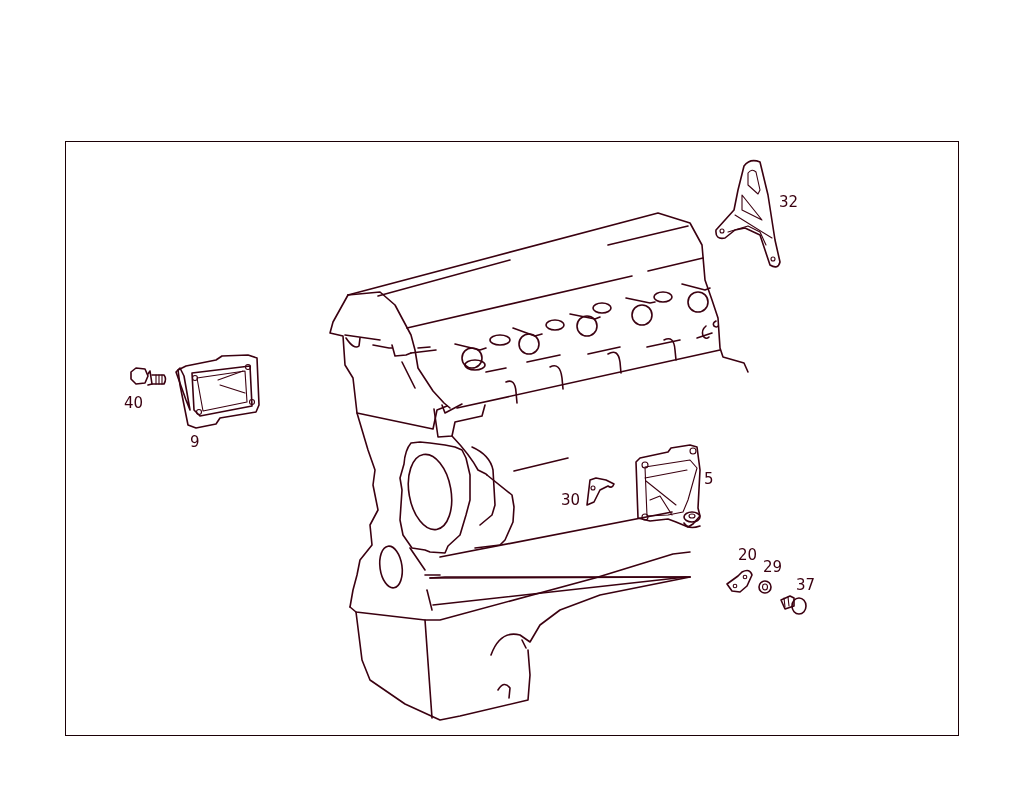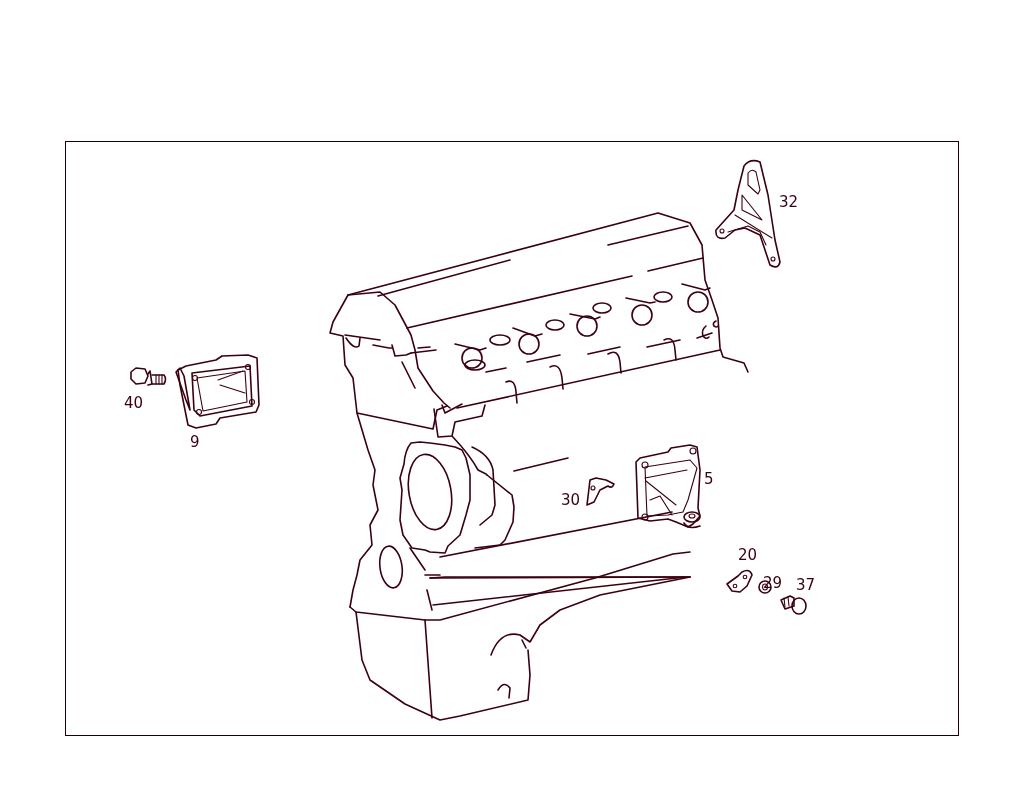--- a/index.html
+++ b/index.html
@@ -167,15 +167,15 @@
       <ellipse class="ln" cx="799" cy="606" rx="7" ry="8"></ellipse>
     </g>
   </svg>
 
   <span class="callout" style="left:779px;top:195px">32</span>
   <span class="callout" style="left:124px;top:396px">40</span>
   <span class="callout" style="left:190px;top:435px">9</span>
   <span class="callout" style="left:704px;top:472px">5</span>
   <span class="callout" style="left:561px;top:493px">30</span>
   <span class="callout" style="left:738px;top:548px">20</span>
-  <span class="callout" style="left:763px;top:576px">29</span>
+  <span class="callout" style="left:763px;top:560px">29</span>
   <span class="callout" style="left:796px;top:578px">37</span>
 </div>
 
 </body></html>

